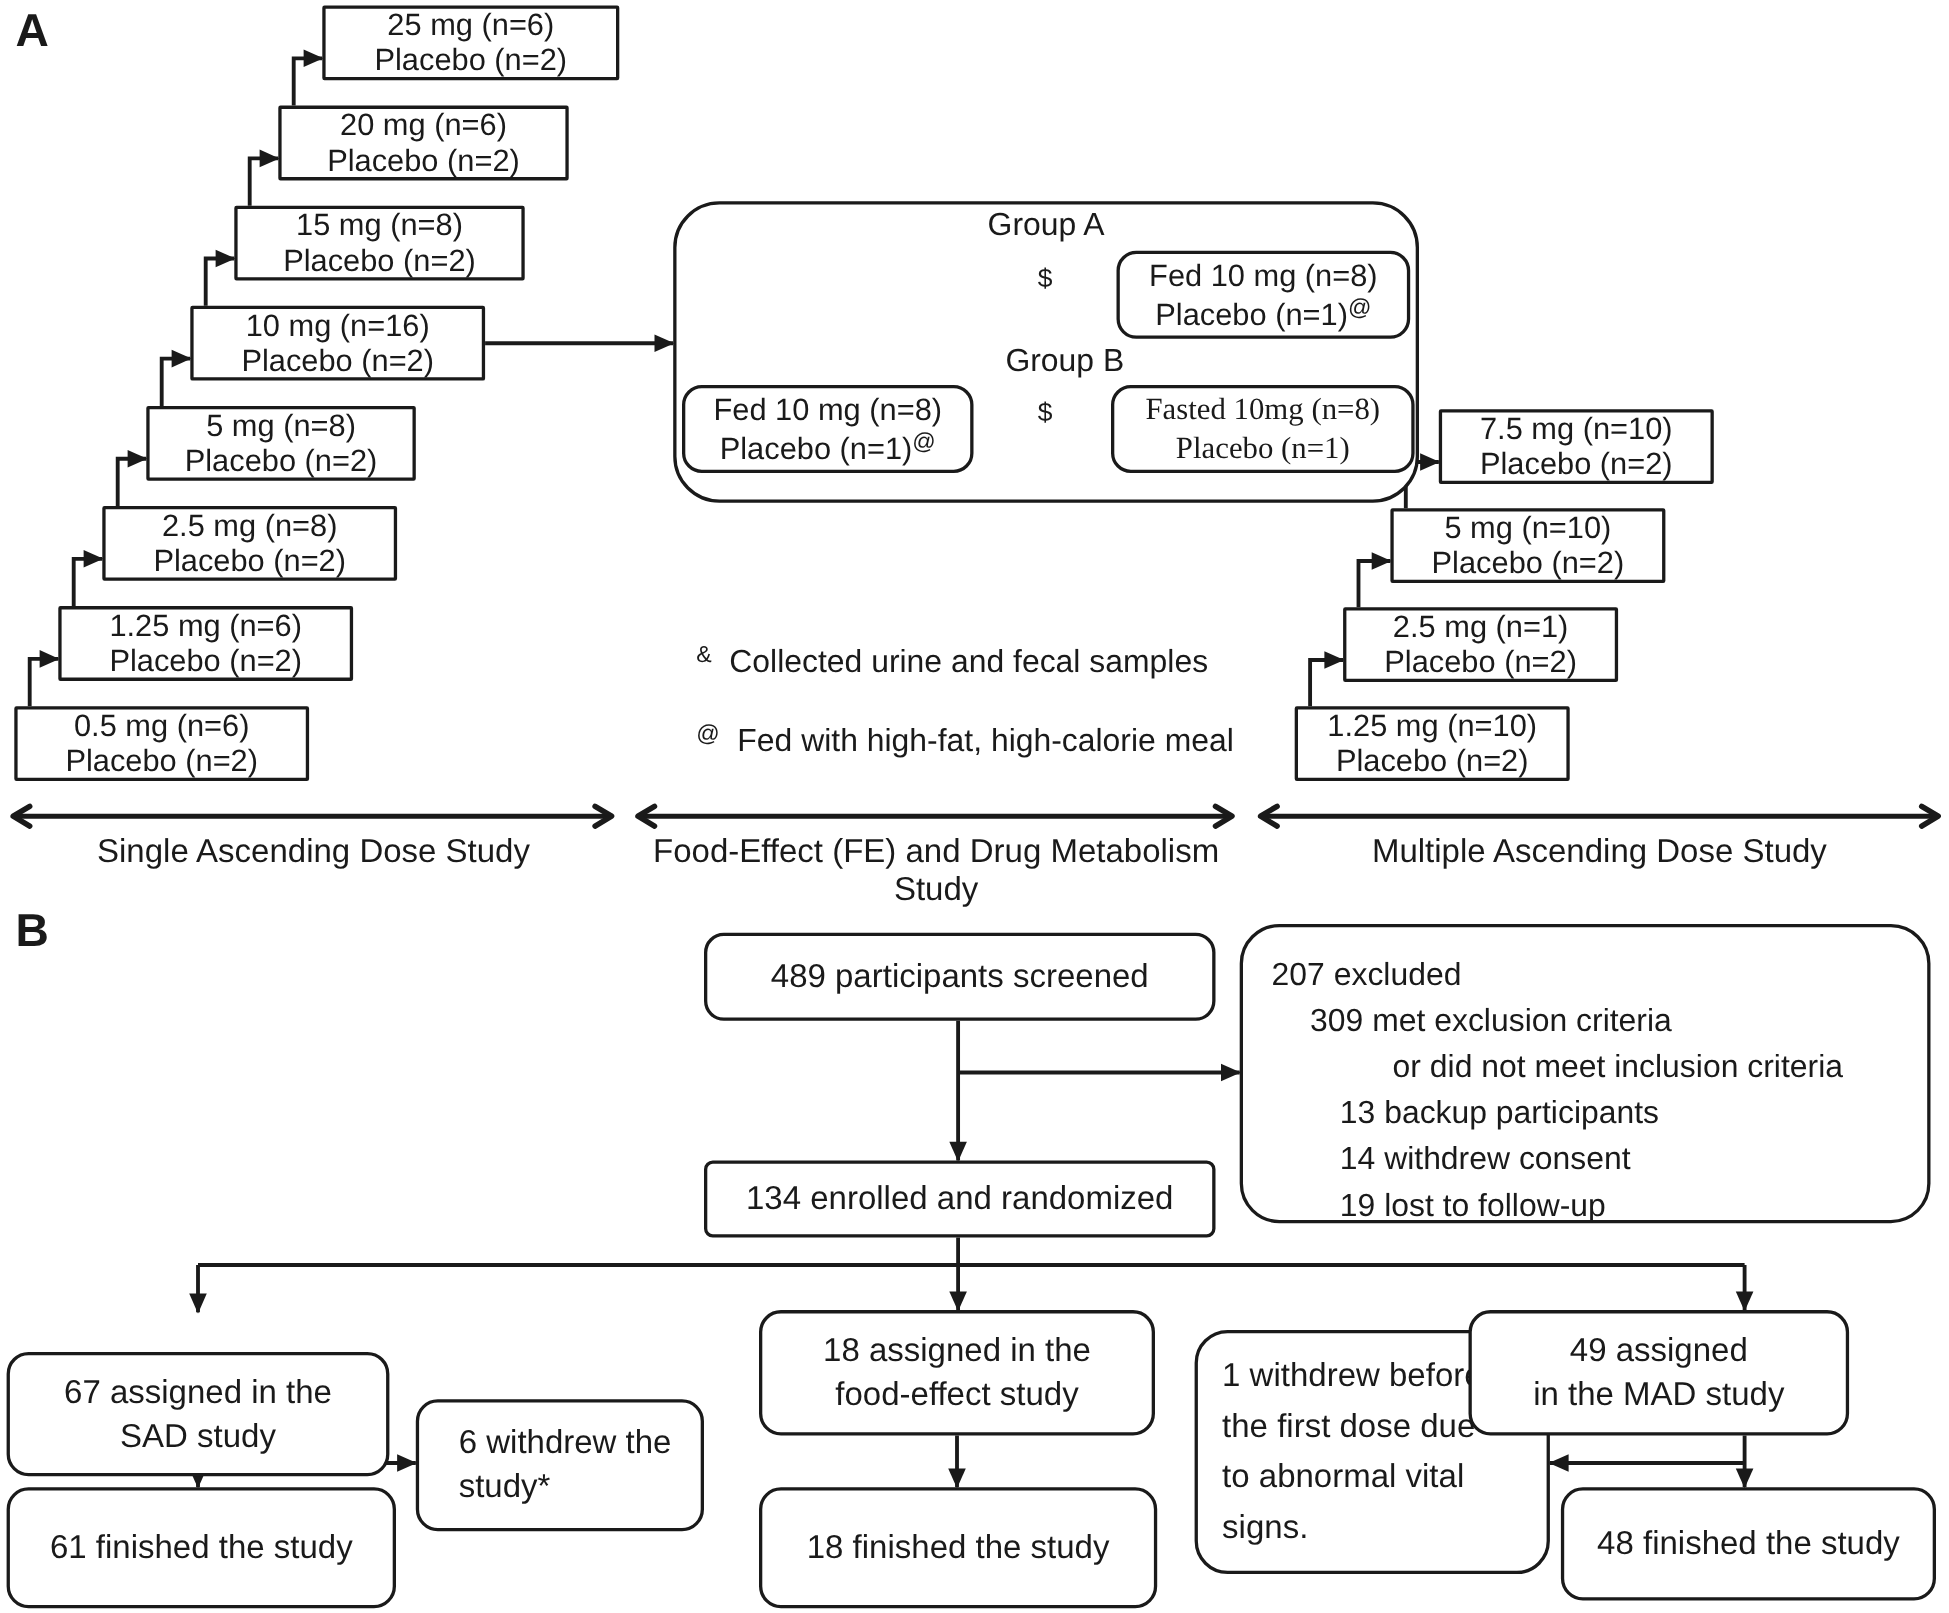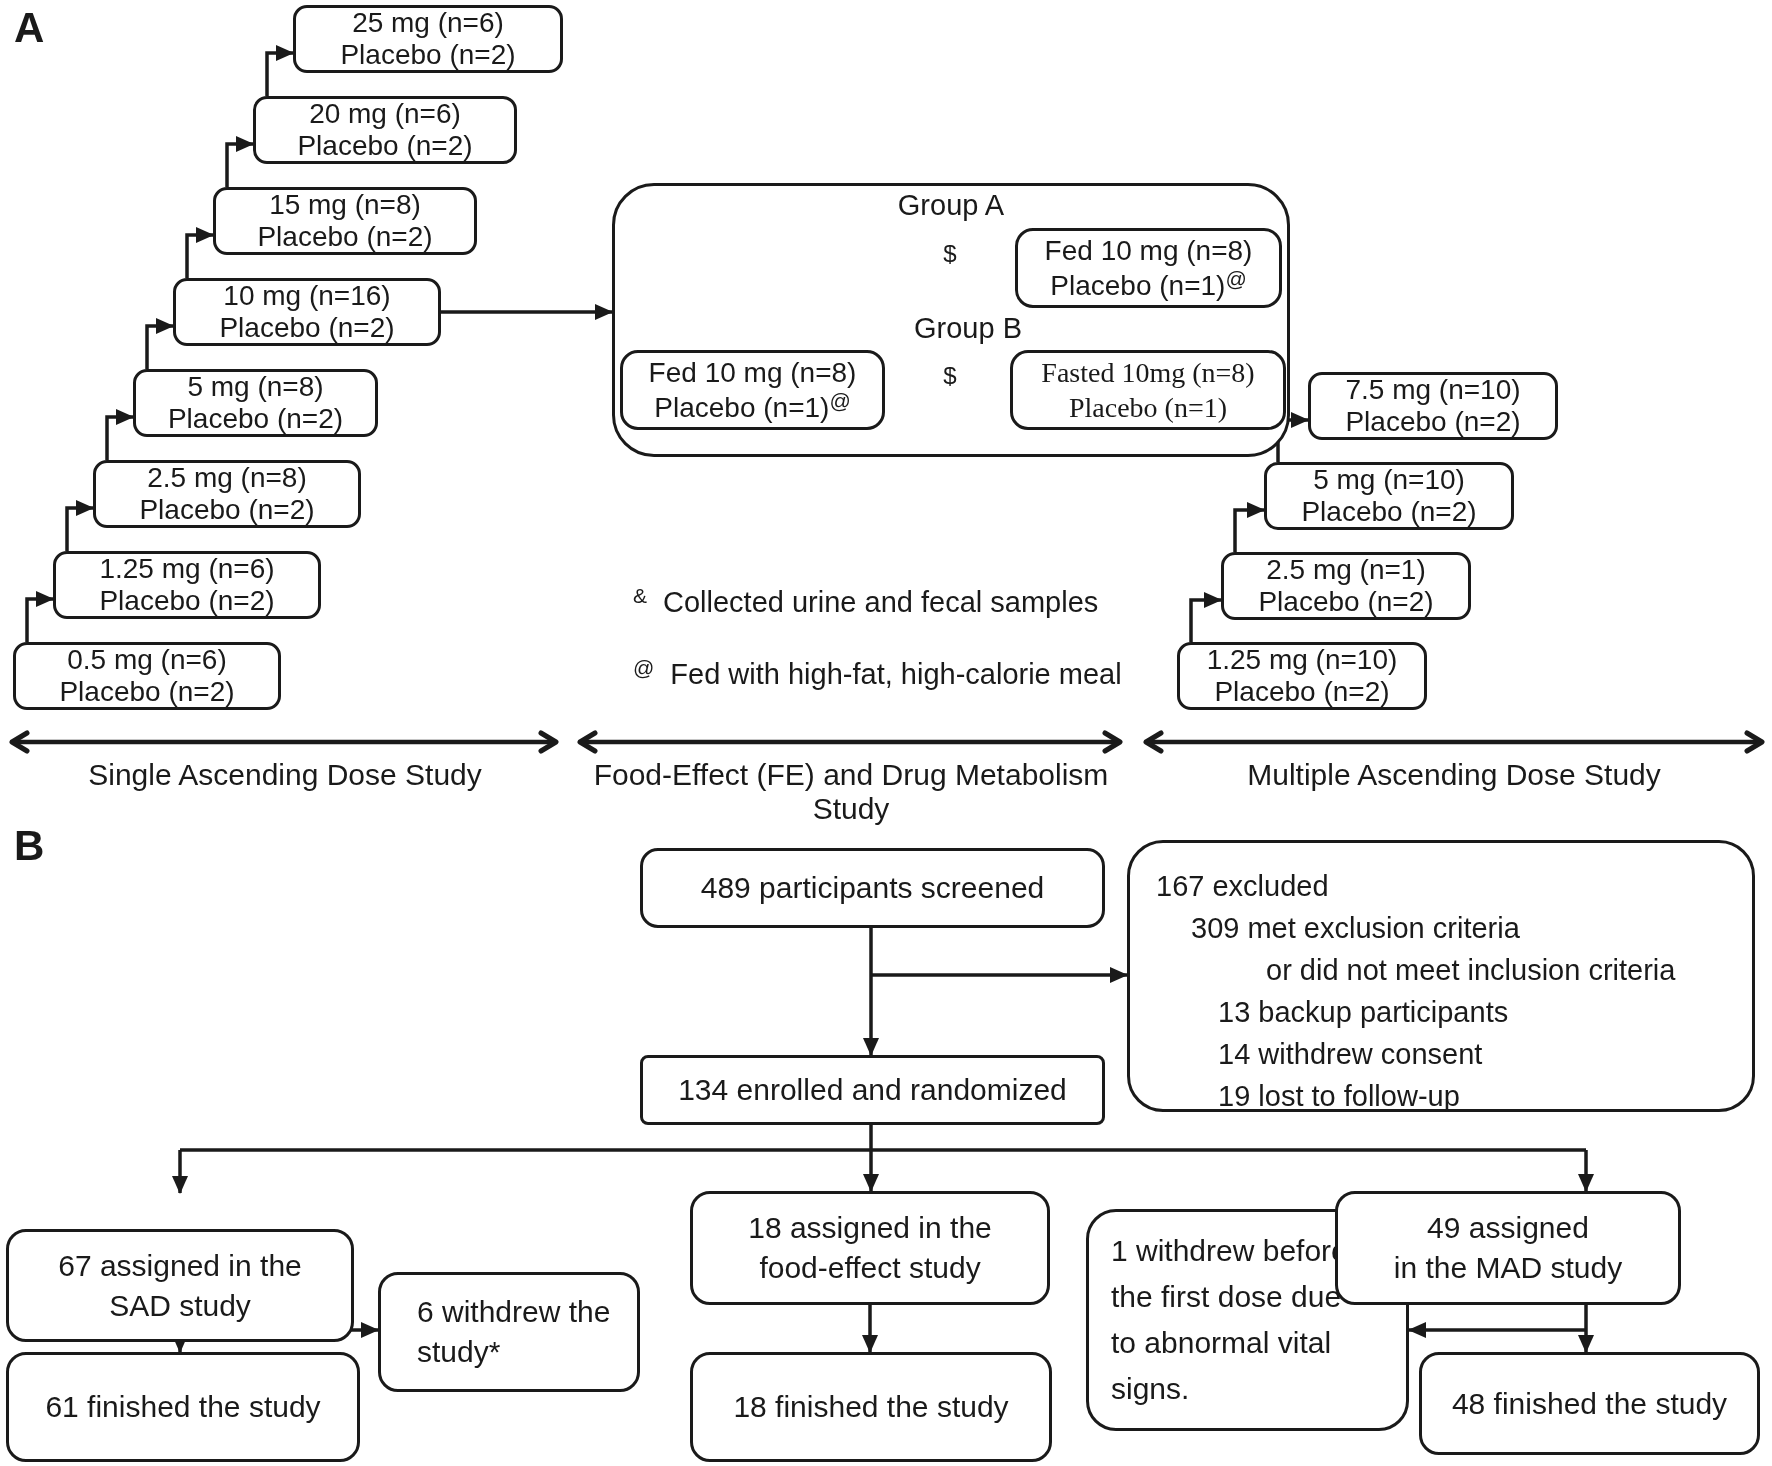--- a/index.html
+++ b/index.html
@@ -1,19 +1,19 @@
 <!DOCTYPE html>
 <html><head>
 <meta charset="utf-8">
 <style>
   html,body{margin:0;padding:0;background:#fff;}
   .canvas{position:relative;width:1772px;height:1466px;background:#fff;
           font-family:"Liberation Sans",sans-serif;color:#1a1a1a;overflow:hidden;}
   svg.wires{position:absolute;left:0;top:0;z-index:1;}
-  .bx{position:absolute;z-index:2;border:3px solid #1a1a1a;border-radius:14px;background:#fff;
+  .bx{position:absolute;z-index:2;border:3px solid #1a1a1a;border-radius:2px;background:#fff;
       display:flex;flex-direction:column;justify-content:center;align-items:center;
       text-align:center;font-size:28px;line-height:32px;box-sizing:border-box;}
   .fe-wrap{position:absolute;z-index:1;border:3px solid #1a1a1a;border-radius:42px;background:#fff;box-sizing:border-box;}
   .fe-box{border-radius:18px;font-size:28px;line-height:35px;}
   .group-title{position:absolute;z-index:2;font-size:29px;text-align:center;}
   .dollar{position:absolute;z-index:2;font-size:24px;text-align:center;}
   sup.mark{font-size:21px;vertical-align:9px;line-height:0;}
   .legend-line{position:absolute;z-index:2;font-size:29px;line-height:34px;white-space:nowrap;}
   .legend-line sup.mark{margin-right:16px;}
   .axis-label{position:absolute;z-index:2;font-size:30px;text-align:center;}
@@ -164,21 +164,21 @@
   <div class="axis-label" style="left:578px;top:758px;width:546px;">Food-Effect (FE) and Drug Metabolism Study</div>
   <div class="axis-label" style="left:1146px;top:758px;width:616px;">Multiple Ascending Dose Study</div>
 
   <div class="panel-label" style="left:14px;top:822px;">B</div>
 
   <div class="bx pb1" style="left:640px;top:848px;width:465px;height:80px;border-radius:18px;">
     <div>489 participants screened</div>
   </div>
 
   <div class="excl" style="left:1127px;top:840px;width:628px;height:272px;">
-    <div>167 excluded</div>
+    <div>207 excluded</div>
     <div class="ind1">309 met exclusion criteria</div>
     <div class="ind2">or did not meet inclusion criteria</div>
     <div class="ind3">13 backup participants</div>
     <div class="ind3">14 withdrew consent</div>
     <div class="ind3">19 lost to follow-up</div>
   </div>
 
   <div class="bx pb1" style="left:640px;top:1055px;width:465px;height:70px;border-radius:8px;">
     <div>134 enrolled and randomized</div>
   </div>

